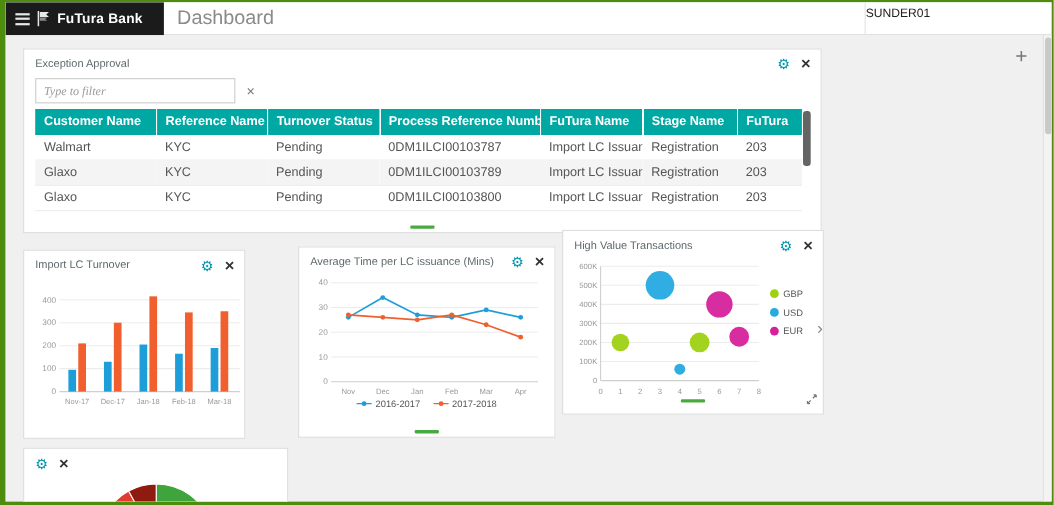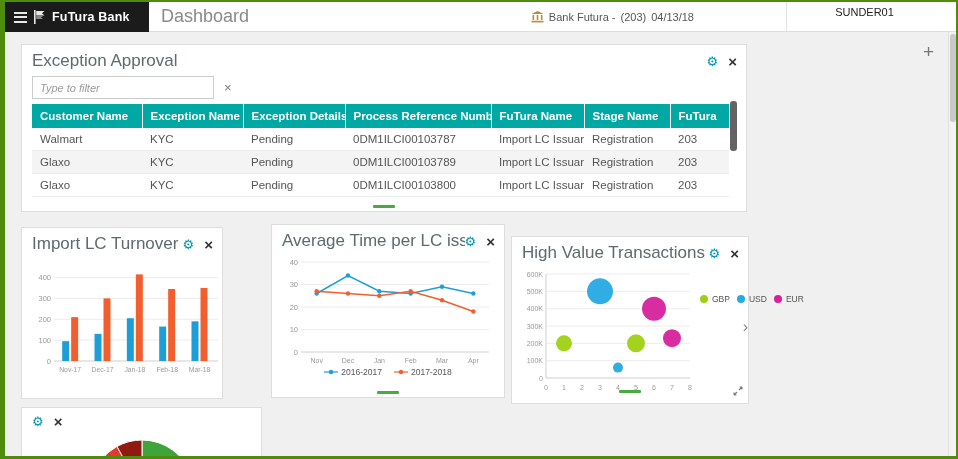--- a/index.html
+++ b/index.html
@@ -14,71 +14,71 @@
   .brand{width:144px;background:#1b1b1b;color:#fff;display:flex;align-items:center;
          gap:7px;padding:15px 9px;flex:none}
   .hamburger{display:flex;flex-direction:column;gap:2.5px;cursor:pointer}
   .hamburger i{display:block;width:13px;height:2px;background:#e8e8e8}
   .brand-name{font-size:12.5px;font-weight:bold;letter-spacing:.2px;white-space:nowrap}
   .header-main{flex:1;display:flex;align-items:center;padding:0 12px;min-width:0}
   .pg-title{font-size:18px;color:#8a8a8a}
   .bank-info{margin-left:auto;display:flex;align-items:center;gap:5px;font-size:11px;
              color:#555;margin-right:80px;cursor:pointer}
   .user-area{width:170px;border-left:1px solid #e3e3e3;padding:4px 14px 0 0;
-             text-align:center;font-size:11px;color:#222;cursor:pointer}
+             text-align:left;font-size:11px;color:#222;cursor:pointer}
 
   
   .content{position:absolute;top:30px;left:0;right:0;bottom:0;background:#f0f0f0}
   .plus-btn{position:absolute;top:10px;right:22px;font-size:19px;color:#777;
             line-height:1;cursor:pointer}
 
   .widget{position:absolute;background:#fff;border:1px solid #ddd}
   .w-head{display:flex;align-items:center;padding:6px 9px 3px 10px}
-  .w-title{flex:1;font-size:17px;color:#5e6a6c;white-space:nowrap;overflow:hidden}
+  .w-title{flex:1;font-size:10px;color:#5e6a6c;white-space:nowrap;overflow:hidden}
   .gear{font-size:13px;color:#0095ad;margin-right:10px;cursor:pointer;line-height:1}
   .close{font-size:15px;color:#333;font-weight:bold;cursor:pointer;line-height:1}
 
   .hint-dash{position:absolute;left:50%;transform:translateX(-50%);bottom:3px;
              width:22px;height:3px;background:#49ab3f;border-radius:1px}
 
   
   .exception{left:16px;top:12px;width:726px;height:168px}
   .filter-row{display:flex;align-items:center;gap:10px;padding:2px 10px 5px}
   .filter{width:182px;height:23px;border:1px solid #ccc;padding:0 7px;font-size:11px;
-          color:#444;font-family:Liberation Sans, sans-serif;outline:none}
+          color:#444;font-family:Liberation Serif, serif;outline:none}
   .filter::placeholder{font-style:italic;color:#9a9a9a}
   .clear{font-size:13px;color:#777;cursor:pointer;line-height:1}
   .ex-table{border-collapse:collapse;margin:0 10px;width:697px;table-layout:fixed;font-size:11.5px}
   .ex-table th{background:#00a8a4;color:#fff;font-weight:bold;text-align:left;
                padding:6px 8px;font-size:11.5px;border-right:1px solid rgba(255,255,255,.3);
                white-space:nowrap;overflow:hidden;cursor:pointer}
   .ex-table th:last-child{border-right:none}
   .ex-table th:nth-child(1){width:110px}.ex-table th:nth-child(2){width:101px}
   .ex-table th:nth-child(3){width:102px}.ex-table th:nth-child(4){width:146px}
   .ex-table th:nth-child(5){width:93px}.ex-table th:nth-child(6){width:86px}
   .ex-table th:nth-child(7){width:59px}
   .ex-table td{padding:5px 8px;color:#555;border-bottom:1px solid #ededed;
                white-space:nowrap;overflow:hidden}
   .ex-table tr.alt td{background:#f4f4f4}
   .scroll-thumb{position:absolute;right:9px;top:56px;width:7px;height:50px;
                 background:#646464;border-radius:3px;cursor:grab}
 
   
   .w-import{left:16px;top:195px;width:202px;height:172px}
   .w-avg{left:266px;top:192px;width:234px;height:174px}
-  .w-high{left:506px;top:204px;width:238px;height:168px}
+  .w-high{left:506px;top:177px;width:238px;height:168px}
   .w-sla{left:16px;top:375px;width:241px;height:96px;overflow:hidden}
 
   .chart-box{padding:0 4px;display:flex;justify-content:center}
   .legend-row{display:flex;justify-content:center;gap:12px;margin-top:1px}
   .lg-item{display:inline-flex;align-items:center;gap:3px;font-size:8.5px;color:#555;cursor:pointer}
   .sq{width:7px;height:7px;display:inline-block;flex:none}
 
   .high-body{display:flex;align-items:flex-start}
-  .bub-legend{display:flex;flex-direction:row;gap:7px;padding-top:28px;width:48px}
+  .bub-legend{display:flex;flex-direction:column;gap:7px;padding-top:28px;width:48px}
   .bub-lg-item{display:inline-flex;align-items:center;gap:4px;font-size:8.5px;color:#555;cursor:pointer}
   .dot{width:8px;height:8px;border-radius:50%;display:inline-block;flex:none}
   .chevron-next{position:absolute;right:0;top:82px;font-size:16px;color:#888;
                 line-height:1;cursor:pointer}
   .expand{position:absolute;right:5px;bottom:3px;cursor:pointer}
 
   .pie-box{display:flex;justify-content:center;margin-top:4px}
 
   
   .page-scroll{position:absolute;top:0;right:0;bottom:0;width:8px;background:#f3f3f3;
@@ -103,34 +103,20 @@
           <rect x="0" y="0" width="1.6" height="14" fill="#e8e8e8"></rect>
           <path d="M2.2 1 L10.5 1 L8 3.2 L10.5 5.4 L2.2 5.4 Z" fill="#e8e8e8"></path>
           <path d="M2.2 5.9 L9 5.9 L7 7.4 L9 8.9 L2.2 8.9 Z" fill="#8a8a8a"></path>
         </svg>
       </span>
       <span class="brand-name">FuTura Bank</span>
     </div>
 
     <div class="header-main">
       <span class="pg-title">Dashboard</span>
-      <span class="bank-info">
-        <span style="display:inline-flex">
-          <svg width="13" height="12" viewBox="0 0 13 12">
-            <path d="M6.5 0 L12.5 3 L0.5 3 Z" fill="#bd8b2e"></path>
-            <rect x="1.5" y="4" width="1.6" height="5" fill="#bd8b2e"></rect>
-            <rect x="5.7" y="4" width="1.6" height="5" fill="#bd8b2e"></rect>
-            <rect x="9.9" y="4" width="1.6" height="5" fill="#bd8b2e"></rect>
-            <rect x="0.5" y="9.8" width="12" height="1.6" fill="#bd8b2e"></rect>
-          </svg>
-        </span>
-        <span>Bank Futura -</span>
-        <span>(203)</span>
-        <span>04/13/18</span>
-      </span>
     </div>
 
     <div class="user-area">
       <span>SUNDER01</span>
     </div>
   </header>
 
   <main class="content">
 
     <span class="plus-btn">+</span>
@@ -142,22 +128,22 @@
         <span class="close">×</span>
       </div>
       <div class="filter-row">
         <input class="filter" placeholder="Type to filter" style="">
         <span class="clear">×</span>
       </div>
       <table class="ex-table">
         <thead>
             <tr>
               <th>Customer Name</th>
-              <th>Exception Name</th>
-              <th>Exception Details</th>
+              <th>Reference Name</th>
+              <th>Turnover Status</th>
               <th>Process Reference Number</th>
               <th>FuTura Name</th>
               <th>Stage Name</th>
               <th>FuTura</th>
             </tr>
           </thead>
         <tbody>
             <tr>
               <td>Walmart</td>
               <td>KYC</td>

